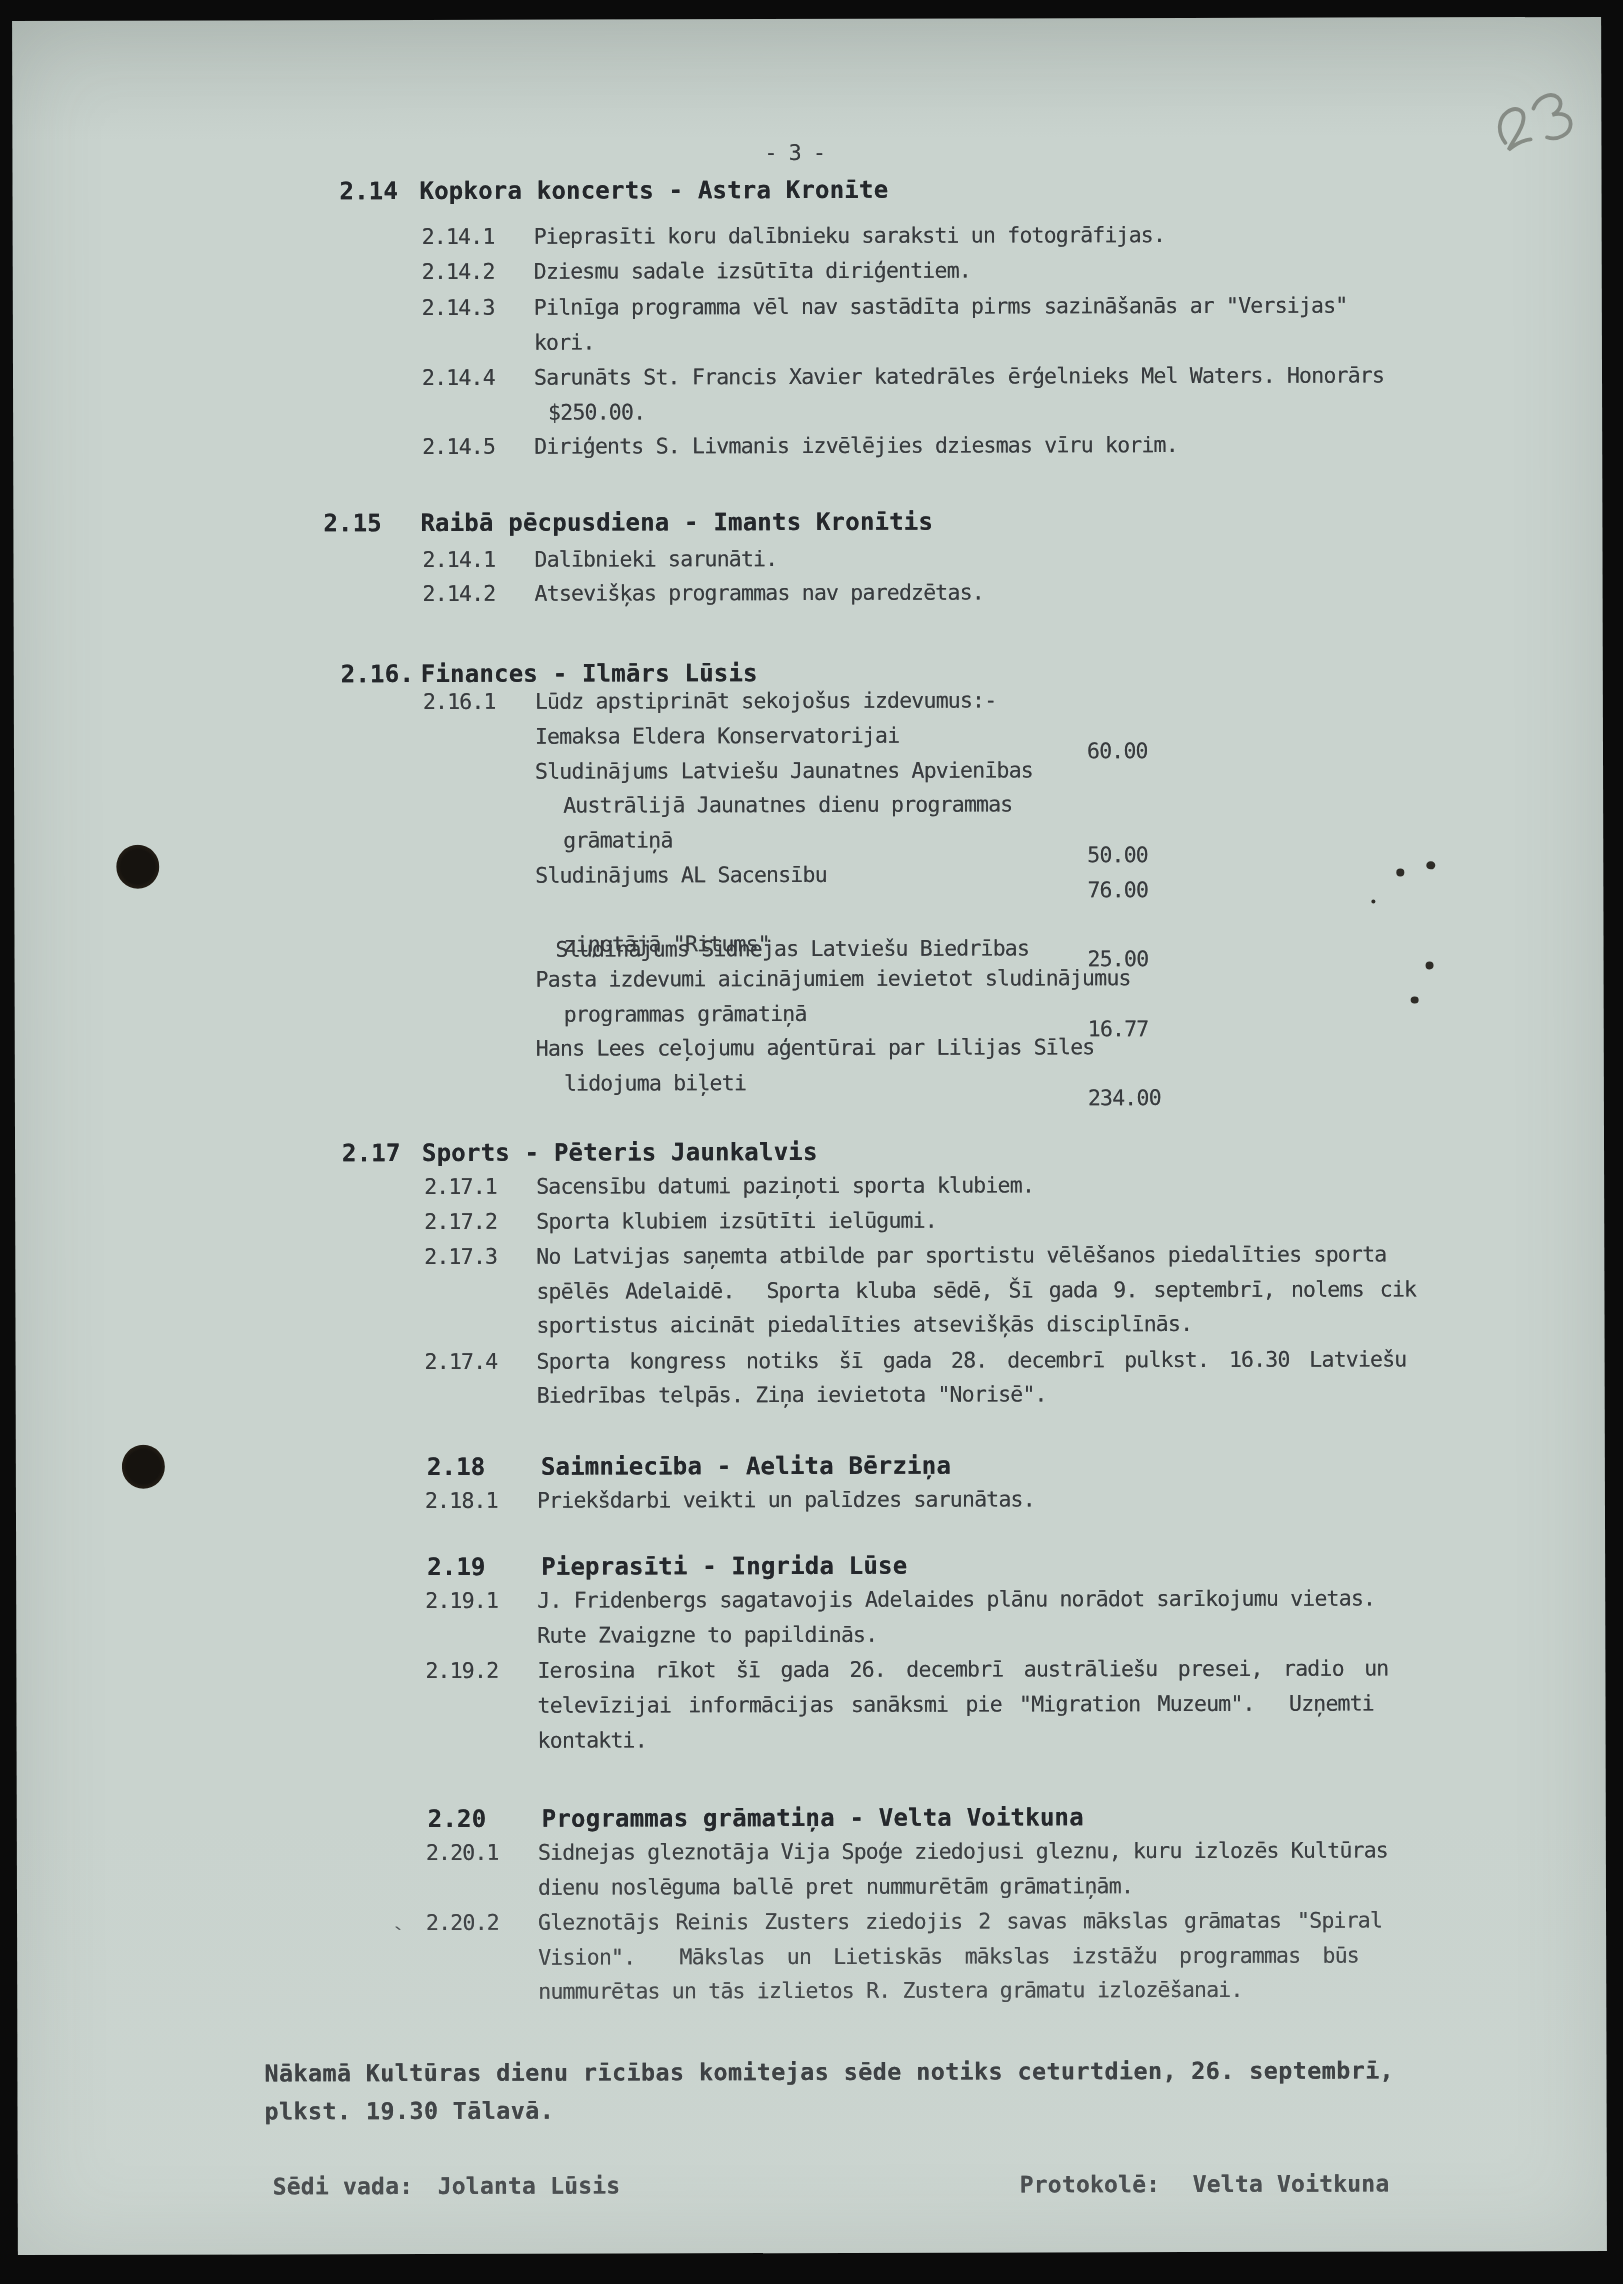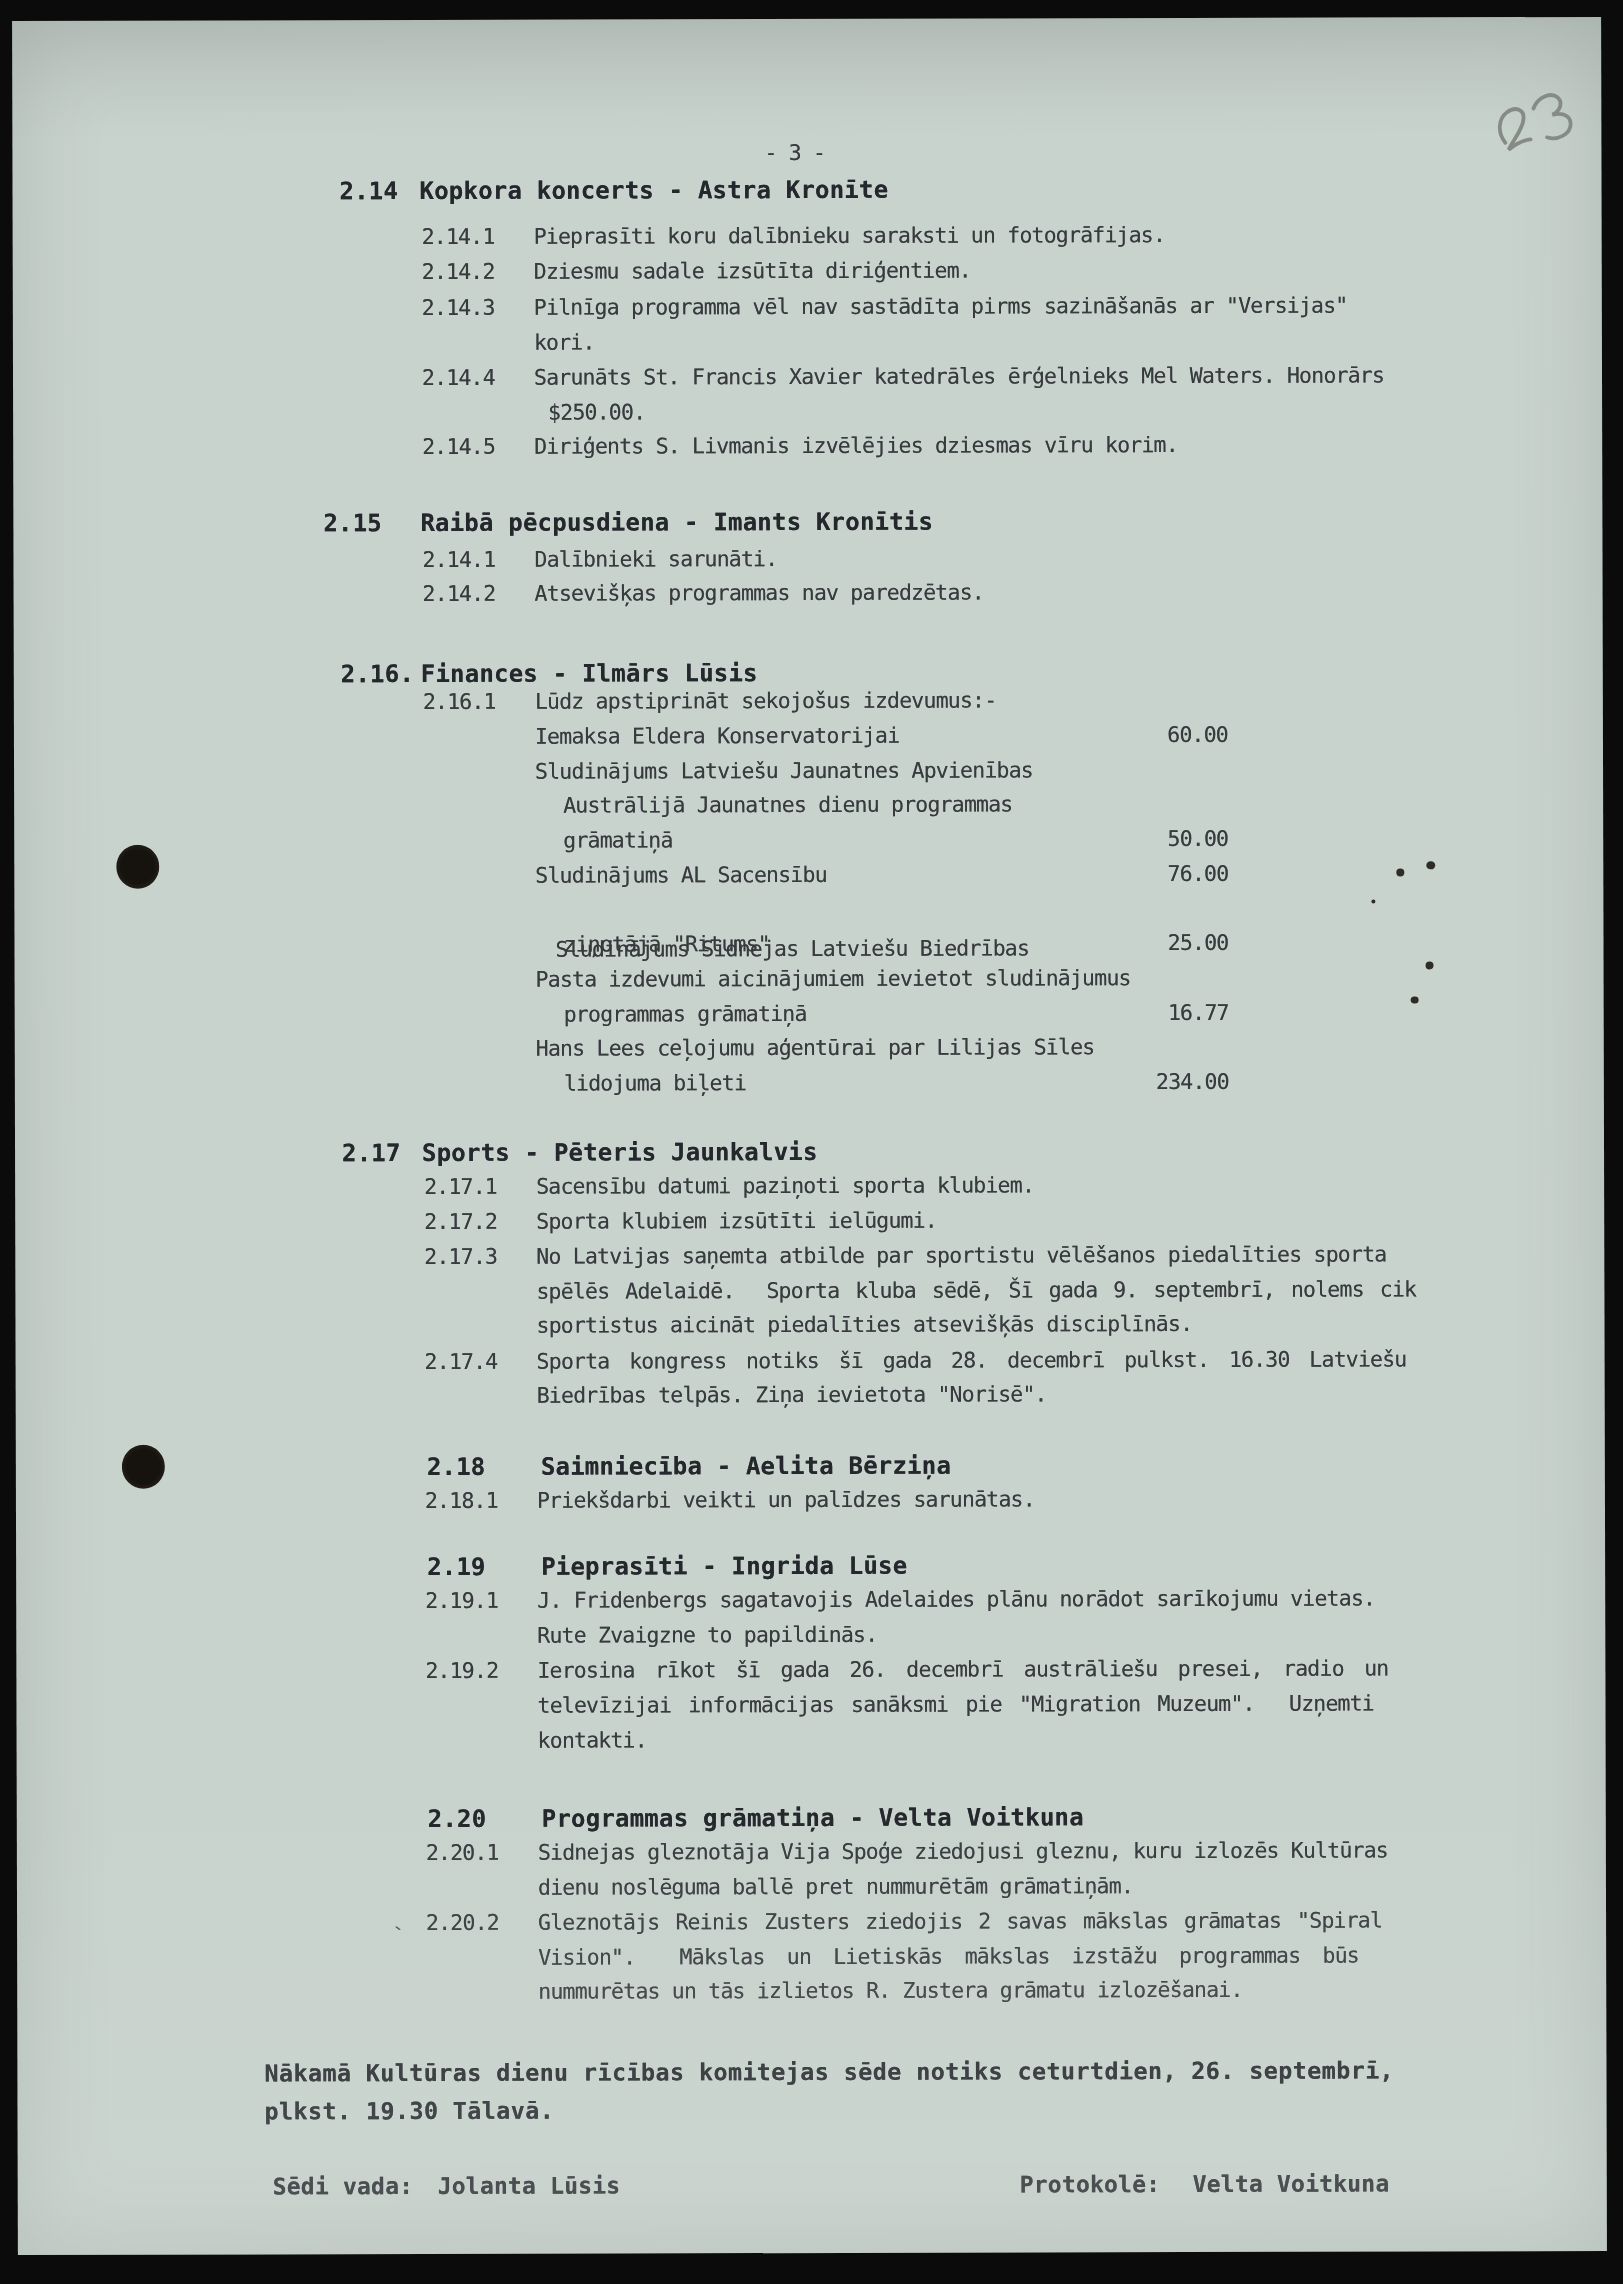--- a/index.html
+++ b/index.html
@@ -25,21 +25,21 @@
     pointer-events:none;
   }
   .ln{
     position:absolute;white-space:pre;line-height:1.15;
     font-size:21.5px;letter-spacing:-0.8px;color:#383b3e;
     text-shadow:0 0 0.6px rgba(48,52,56,.6);
   }
   .h1{font-weight:bold;font-size:24px;letter-spacing:0.2px;color:#24272b;text-shadow:0 0 0.6px rgba(30,33,37,.7);}
   .h2{font-weight:bold;font-size:23.4px;letter-spacing:0.4px;color:#24272b;text-shadow:0 0 0.6px rgba(30,33,37,.7);}
   .h3{font-weight:bold;font-size:23px;letter-spacing:0.2px;color:#26292d;text-shadow:0 0 0.6px rgba(30,33,37,.7);}
-  .amt{text-align:right;}
+  .amt{margin-top:16px;}
   .sp6{word-spacing:3.8px;}
   .sp8{word-spacing:5px;}
   .sp12{word-spacing:7.6px;}
   .sp13{word-spacing:8.2px;}
   .sp16{word-spacing:10px;}
   .hole{
     position:absolute;width:43px;height:44px;border-radius:50%;
     background:radial-gradient(circle at 50% 50%, #16130f 55%, #241e16 72%, rgba(36,30,22,0) 78%);
     background-color:#1a1611;
   }

